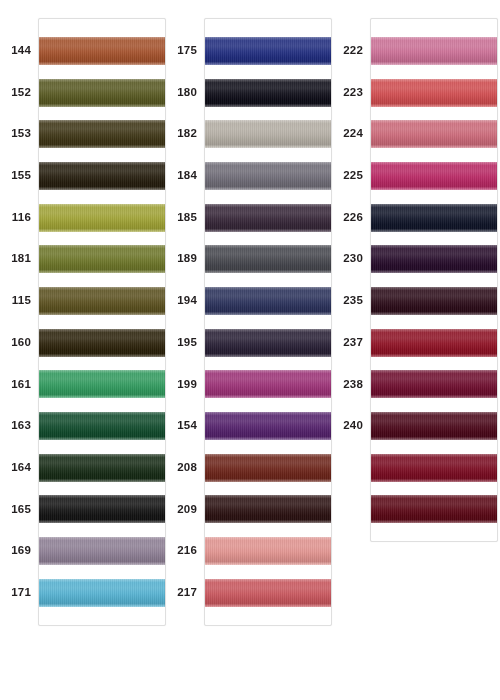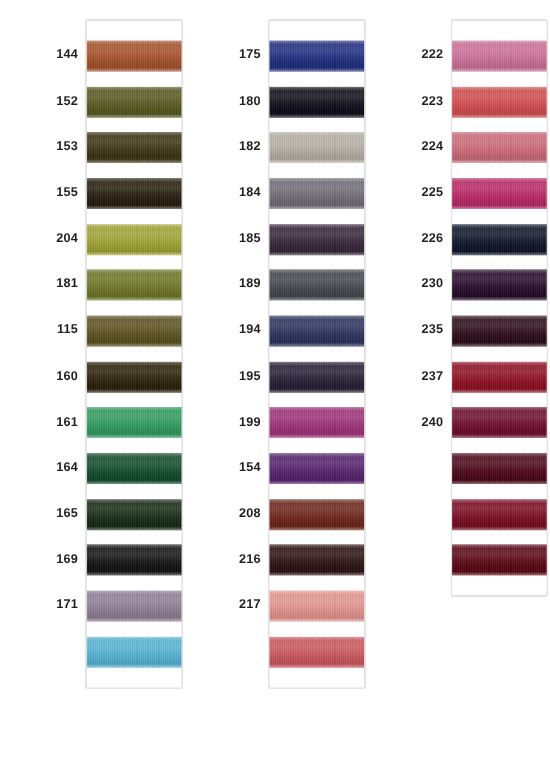--- a/index.html
+++ b/index.html
@@ -33,21 +33,20 @@
     align-items: flex-start;
   }
 
   .swatch-column {
     width: 166px;
     box-sizing: border-box;
     display: flex;
     flex-direction: row;
     align-items: flex-start;
     padding-top: 18px;
-    padding-left: 40px;
   }
 
   .label-col {
     width: 38px;
     flex: 0 0 38px;
     display: flex;
     flex-direction: column;
     padding-top: 12px;
     box-sizing: border-box;
   }
@@ -143,33 +142,36 @@
           <div class="row">
             <div class="row-label">152</div>
           </div>
           <div class="row">
             <div class="row-label">153</div>
           </div>
           <div class="row">
             <div class="row-label">155</div>
           </div>
           <div class="row">
-            <div class="row-label">204</div>
+            <div class="row-label">116</div>
           </div>
           <div class="row">
             <div class="row-label">181</div>
           </div>
           <div class="row">
             <div class="row-label">115</div>
           </div>
           <div class="row">
             <div class="row-label">160</div>
           </div>
           <div class="row">
             <div class="row-label">161</div>
+          </div>
+          <div class="row">
+            <div class="row-label">163</div>
           </div>
           <div class="row">
             <div class="row-label">164</div>
           </div>
           <div class="row">
             <div class="row-label">165</div>
           </div>
           <div class="row">
             <div class="row-label">169</div>
           </div>
@@ -293,20 +295,23 @@
           <div class="row">
             <div class="row-label">199</div>
           </div>
           <div class="row">
             <div class="row-label">154</div>
           </div>
           <div class="row">
             <div class="row-label">208</div>
           </div>
           <div class="row">
+            <div class="row-label">209</div>
+          </div>
+          <div class="row">
             <div class="row-label">216</div>
           </div>
           <div class="row">
             <div class="row-label">217</div>
           </div>
         </div>
         <div class="card">
           <div class="swatch-wrap">
             <div class="swatch" style="background: rgb(30, 43, 126);">
               <div class="sheen"></div>
@@ -413,20 +418,23 @@
           <div class="row">
             <div class="row-label">230</div>
           </div>
           <div class="row">
             <div class="row-label">235</div>
           </div>
           <div class="row">
             <div class="row-label">237</div>
           </div>
           <div class="row">
+            <div class="row-label">238</div>
+          </div>
+          <div class="row">
             <div class="row-label">240</div>
           </div>
         </div>
         <div class="card">
           <div class="swatch-wrap">
             <div class="swatch" style="background: rgb(204, 111, 150);">
               <div class="sheen"></div>
               <div class="weave"></div>
             </div>
           </div>

